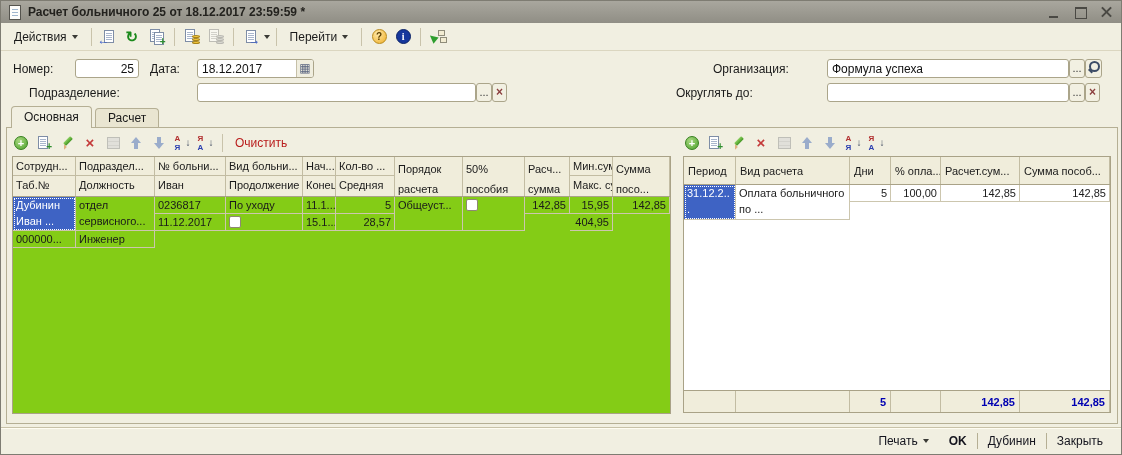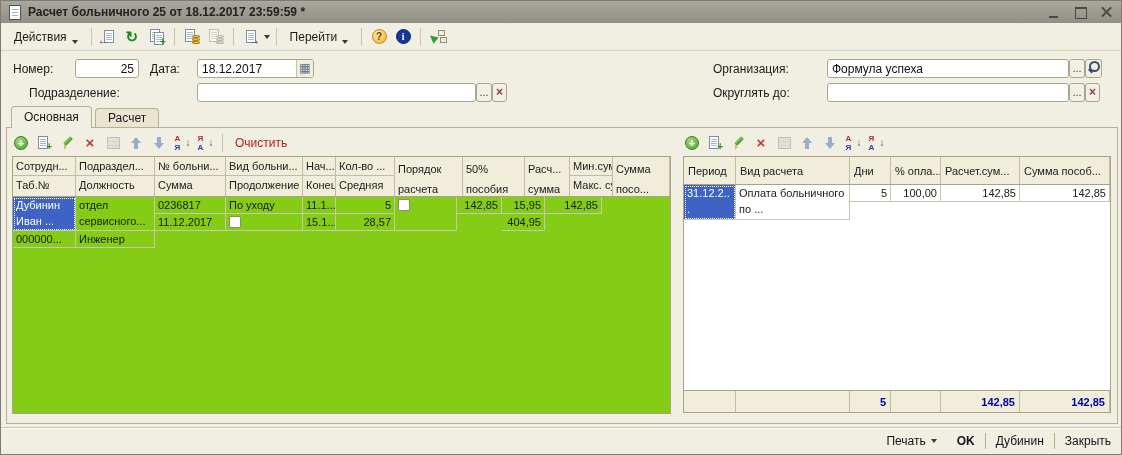--- a/index.html
+++ b/index.html
@@ -19,21 +19,21 @@
   .title{font-weight:bold;color:#23221E;white-space:nowrap;}
   .win-controls{margin-left:auto;display:flex;gap:13px;align-items:center;}
   .wc{width:13px;height:13px;position:relative;cursor:default;}
   .wc.min::before{content:"";position:absolute;left:1px;bottom:1px;width:9px;height:2px;background:#4A4944;}
   .wc.max::before{content:"";position:absolute;left:1px;top:1px;width:10px;height:9px;border:1px solid #4A4944;border-top-width:2px;}
   .wc.close::before,.wc.close::after{content:"";position:absolute;left:0;top:5px;width:13px;height:2px;background:#4A4944;}
   .wc.close::before{transform:rotate(45deg);} .wc.close::after{transform:rotate(-45deg);}
   
   .main-toolbar{position:absolute;left:0;top:22px;right:0;height:28px;display:flex;align-items:center;
     padding:0 6px;border-bottom:1px solid #DBD6C0;gap:2px;}
-  .menu-btn{display:inline-flex;align-items:flex-end;gap:5px;padding:3px 7px;background:transparent;border:none;
+  .menu-btn{display:inline-flex;align-items:center;gap:5px;padding:3px 7px;background:transparent;border:none;
     font:inherit;color:#1A1A1A;cursor:default;}
   .dd{width:0;height:0;border-left:3px solid transparent;border-right:3px solid transparent;border-top:4px solid #3A3A35;}
   .tsep{width:1px;height:18px;background:#C9C3AB;margin:0 4px;flex:none;}
   .tbtn{width:22px;height:22px;display:inline-flex;align-items:center;justify-content:center;position:relative;flex:none;}
   .tbtn.disabled{filter:grayscale(1);opacity:.5;}
   .mico{position:relative;width:18px;height:18px;display:block;}
   .pg{display:block;width:10px;height:13px;background:#FFF;border:1px solid #7E8DA6;position:absolute;left:4px;top:2px;}
   .pg::before{content:"";position:absolute;left:1px;top:2px;width:6px;height:1px;background:#A9B6CC;
     box-shadow:0 2px 0 #A9B6CC,0 4px 0 #A9B6CC,0 6px 0 #A9B6CC;}
   .pg.pg1{left:2px;top:1px;} .pg.pg2{left:6px;top:4px;}
@@ -125,21 +125,21 @@
   .rhcol{border-right:1px solid #C2BCA2;display:flex;align-items:center;padding:0 4px;white-space:nowrap;overflow:hidden;}
   .v0{width:52px;} .v1{width:114px;} .v2{width:41px;} .v3{width:50px;} .v4{width:79px;} .v5{width:90px;}
   .rtbody{position:relative;height:205px;background:#FFF;}
   .rtrow{display:flex;height:35px;}
   .cell.rh2{height:35px;}
   .rtfoot{display:flex;height:22px;background:#F0EDDB;border-top:1px solid #A9A287;}
   .fcell{border-right:1px solid #C2BCA2;height:100%;font-weight:bold;color:#0000B2;font-size:11px;
     display:flex;align-items:center;justify-content:flex-end;padding:0 4px;}
   
   .statusbar{position:absolute;left:0;right:0;top:426px;height:27px;border-top:1px solid #C8C2A8;
-    box-shadow:inset 0 1px 0 #FFFDF2;display:flex;justify-content:flex-end;align-items:center;padding-right:0;background:#F1EFE1;}
+    box-shadow:inset 0 1px 0 #FFFDF2;display:flex;justify-content:flex-end;align-items:center;padding-right:8px;background:#F1EFE1;}
   .fbtn{background:none;border:none;font:inherit;padding:2px 10px;color:#15151E;display:inline-flex;align-items:center;gap:5px;cursor:default;}
   .fbtn.ok{font-weight:bold;}
   .fsep{width:1px;height:16px;background:#B5AF94;}
 </style>
 </head>
 <body>
 
 <div class="window">
 
   <div class="titlebar">
@@ -233,21 +233,21 @@
   <span class="lbl" style="left:28px;top:85px">Подразделение:</span>
   <input class="inp" style="left: 196px; top: 82px; width: 279px;" value="">
   <button class="abtn" style="left:475px;top:82px;width:16px"><span>...</span></button>
   <button class="abtn xbtn" style="left:491px;top:82px;width:15px"><span>×</span></button>
 
   <span class="lbl" style="left:712px;top:61px">Организация:</span>
   <input class="inp" style="left: 826px; top: 58px; width: 242px;" value="Формула успеха">
   <button class="abtn" style="left:1068px;top:58px;width:16px"><span>...</span></button>
   <button class="abtn" style="left:1084px;top:58px;width:17px"><span class="lens"></span></button>
 
-  <span class="lbl" style="left:712px;top:85px">Округлять до:</span>
+  <span class="lbl" style="left:675px;top:85px">Округлять до:</span>
   <input class="inp" style="left: 826px; top: 82px; width: 242px;" value="">
   <button class="abtn" style="left:1068px;top:82px;width:16px"><span>...</span></button>
   <button class="abtn xbtn" style="left:1084px;top:82px;width:15px"><span>×</span></button>
 
   <div class="tab active"><span>Основная</span></div>
   <div class="tab inactive"><span>Расчет</span></div>
   <div class="tabpage"></div>
 
   <div class="panel-toolbar pt-left">
     <span class="sbtn">
@@ -338,21 +338,21 @@
       <div class="hcol w0">
           <div class="ht">Сотрудн...</div>
           <div class="hb">Таб.№</div>
         </div>
       <div class="hcol w1">
           <div class="ht">Подраздел...</div>
           <div class="hb">Должность</div>
         </div>
       <div class="hcol w2">
           <div class="ht">№ больни...</div>
-          <div class="hb">Сумма</div>
+          <div class="hb">Иван</div>
         </div>
       <div class="hcol w3">
           <div class="ht">Вид больни...</div>
           <div class="hb">Продолжение</div>
         </div>
       <div class="hcol w4">
           <div class="ht">Нач...</div>
           <div class="hb">Конец</div>
         </div>
       <div class="hcol w5">
@@ -388,20 +388,23 @@
               <span class="checkbox"></span>
             </div>
         </div>
         <div class="col w4">
           <div class="cell h1">11.1...</div>
           <div class="cell h1">15.1...</div>
         </div>
         <div class="col w5">
           <div class="cell h1 num">5</div>
           <div class="cell h1 num">28,57</div>
+        </div>
+        <div class="col w6">
+          <div class="cell h2top">Общеуст...</div>
         </div>
         <div class="col w7">
           <div class="cell h2top cb">
               <span class="checkbox"></span>
             </div>
         </div>
         <div class="col w8">
           <div class="cell h1 num">142,85</div>
         </div>
         <div class="col w9">

